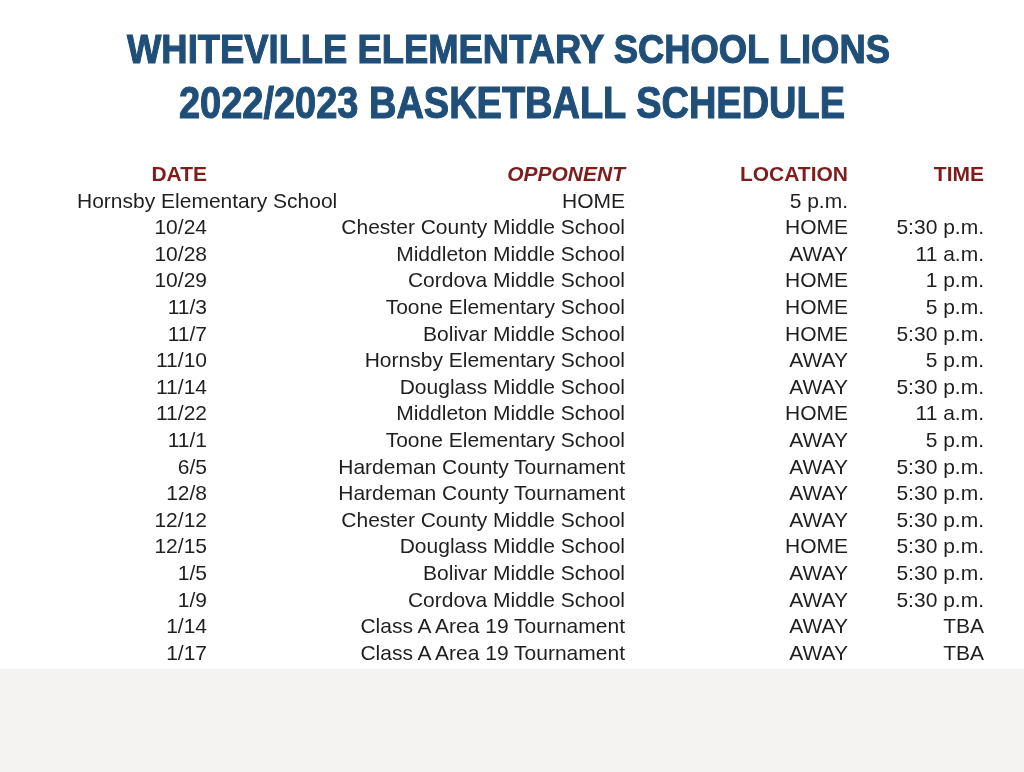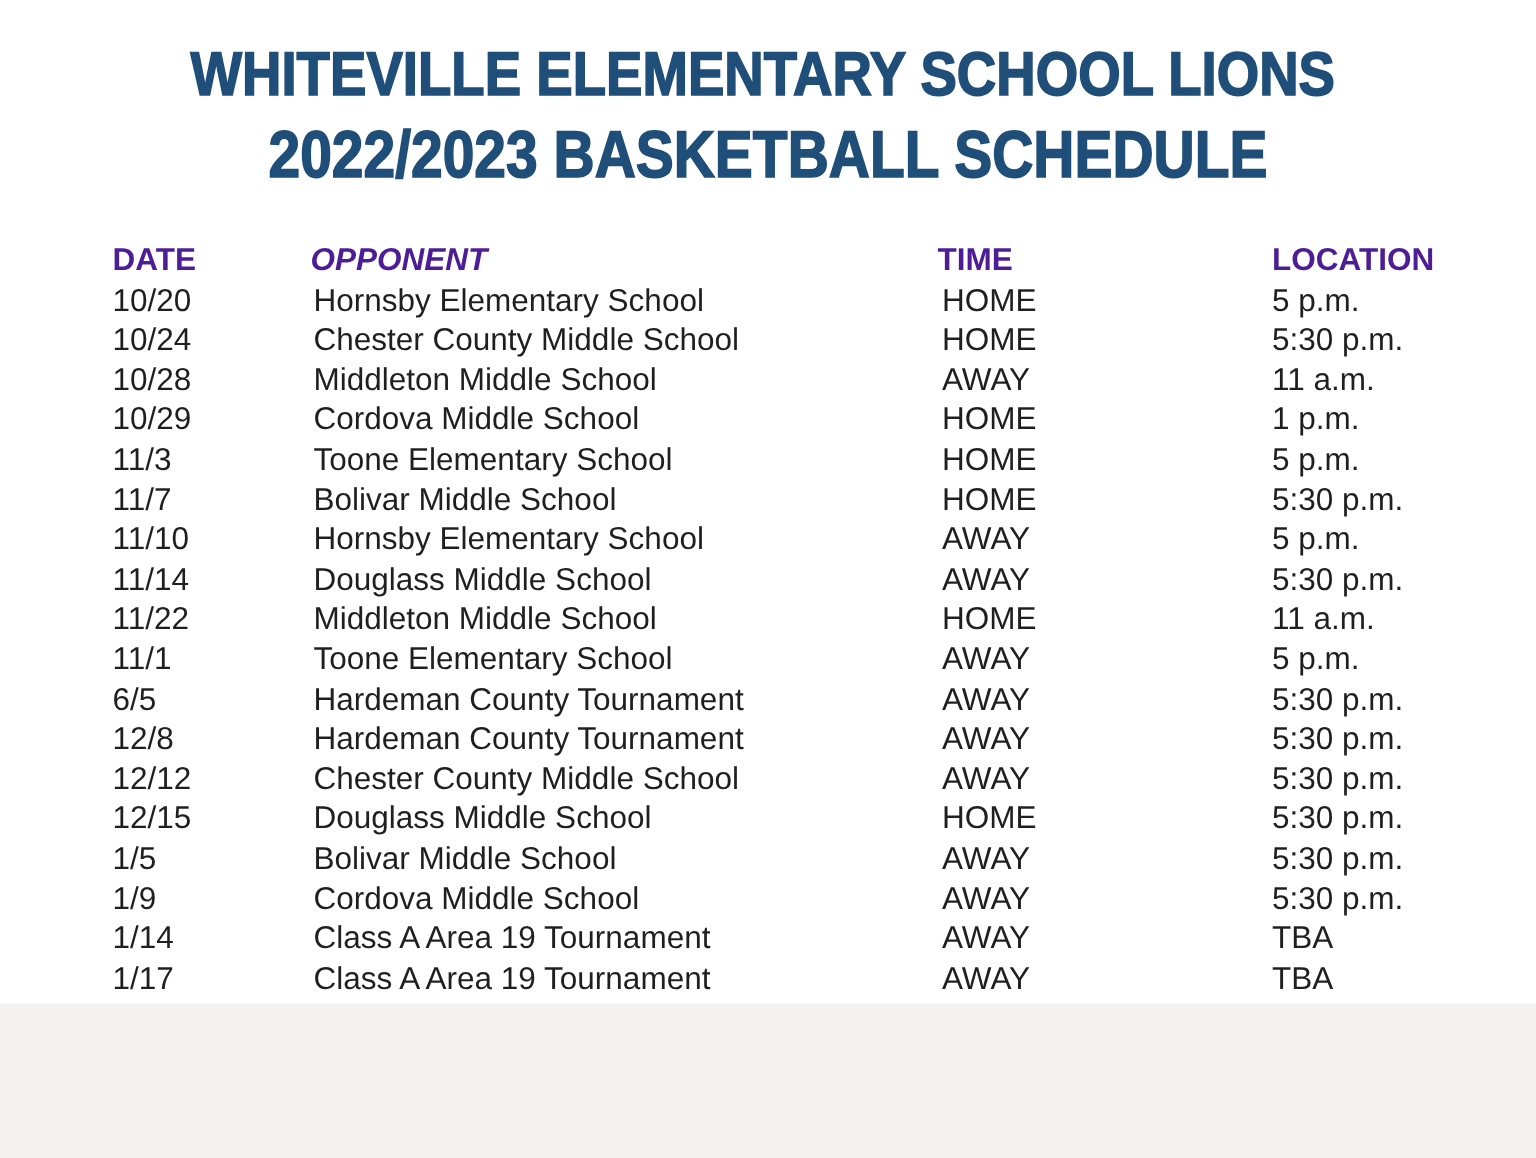--- a/index.html
+++ b/index.html
@@ -7,20 +7,21 @@
     padding: 0;
     background: #ffffff;
     font-family: "Liberation Sans", "DejaVu Sans", sans-serif;
   }
   .slide {
     position: relative;
     width: 1024px;
     height: 772px;
     background: #ffffff;
     overflow: hidden;
+    text-align: right;
   }
   .title-svg {
     position: absolute;
     top: 0;
     left: 0;
     display: block;
   }
   .title-text {
     fill: #1f4e79;
     stroke: #1f4e79;
@@ -37,21 +38,21 @@
     color: #1f1f1f;
     font-size: 21px;
     line-height: 26.6px;
   }
   .row {
     display: grid;
     grid-template-columns: 132px 418px 223px 1fr;
   }
   .row.header .cell {
     font-weight: bold;
-    color: #4c1d95;
+    color: #7f1d1d;
   }
   .cell {
     white-space: nowrap;
     overflow: visible;
   }
   .cell.opponent { padding-left: 2px; }
   .cell.location { padding-left: 3px; }
   .row.header .cell.opponent { padding-left: 0; font-style: italic; }
   .row.header .cell.location { padding-left: 0; }
   .footer-band {
@@ -70,26 +71,25 @@
 
   <svg class="title-svg" width="1024" height="140" viewBox="0 0 1024 140">
     <text class="title-text" x="127" y="63" font-size="41" textLength="763" lengthAdjust="spacingAndGlyphs">WHITEVILLE ELEMENTARY SCHOOL LIONS</text>
     <text class="title-text" x="179" y="118" font-size="44" textLength="666" lengthAdjust="spacingAndGlyphs">2022/2023 BASKETBALL SCHEDULE</text>
   </svg>
 
   <div class="schedule">
     <div class="row header">
       <div class="cell date">DATE</div>
       <div class="cell opponent">OPPONENT</div>
+      <div class="cell location">LOCATION</div>
       <div class="cell time">TIME</div>
-      <div class="cell location">LOCATION</div>
     </div>
 
   <div class="row">
-      <div class="cell date">10/20</div>
       <div class="cell opponent">Hornsby Elementary School</div>
       <div class="cell location">HOME</div>
       <div class="cell time">5 p.m.</div>
     </div>
       <div class="row">
       <div class="cell date">10/24</div>
       <div class="cell opponent">Chester County Middle School</div>
       <div class="cell location">HOME</div>
       <div class="cell time">5:30 p.m.</div>
     </div>

